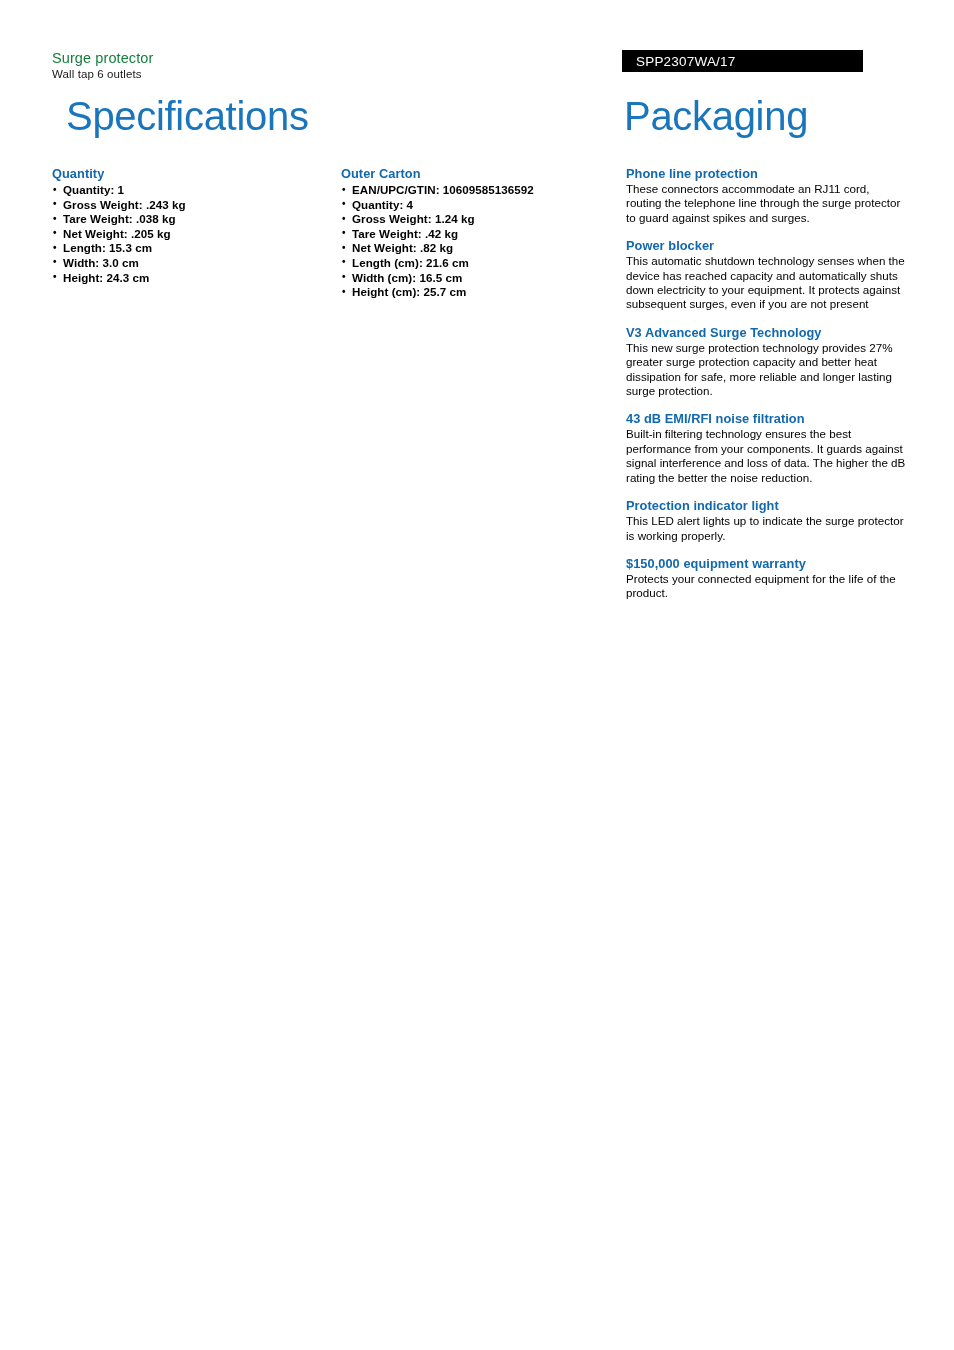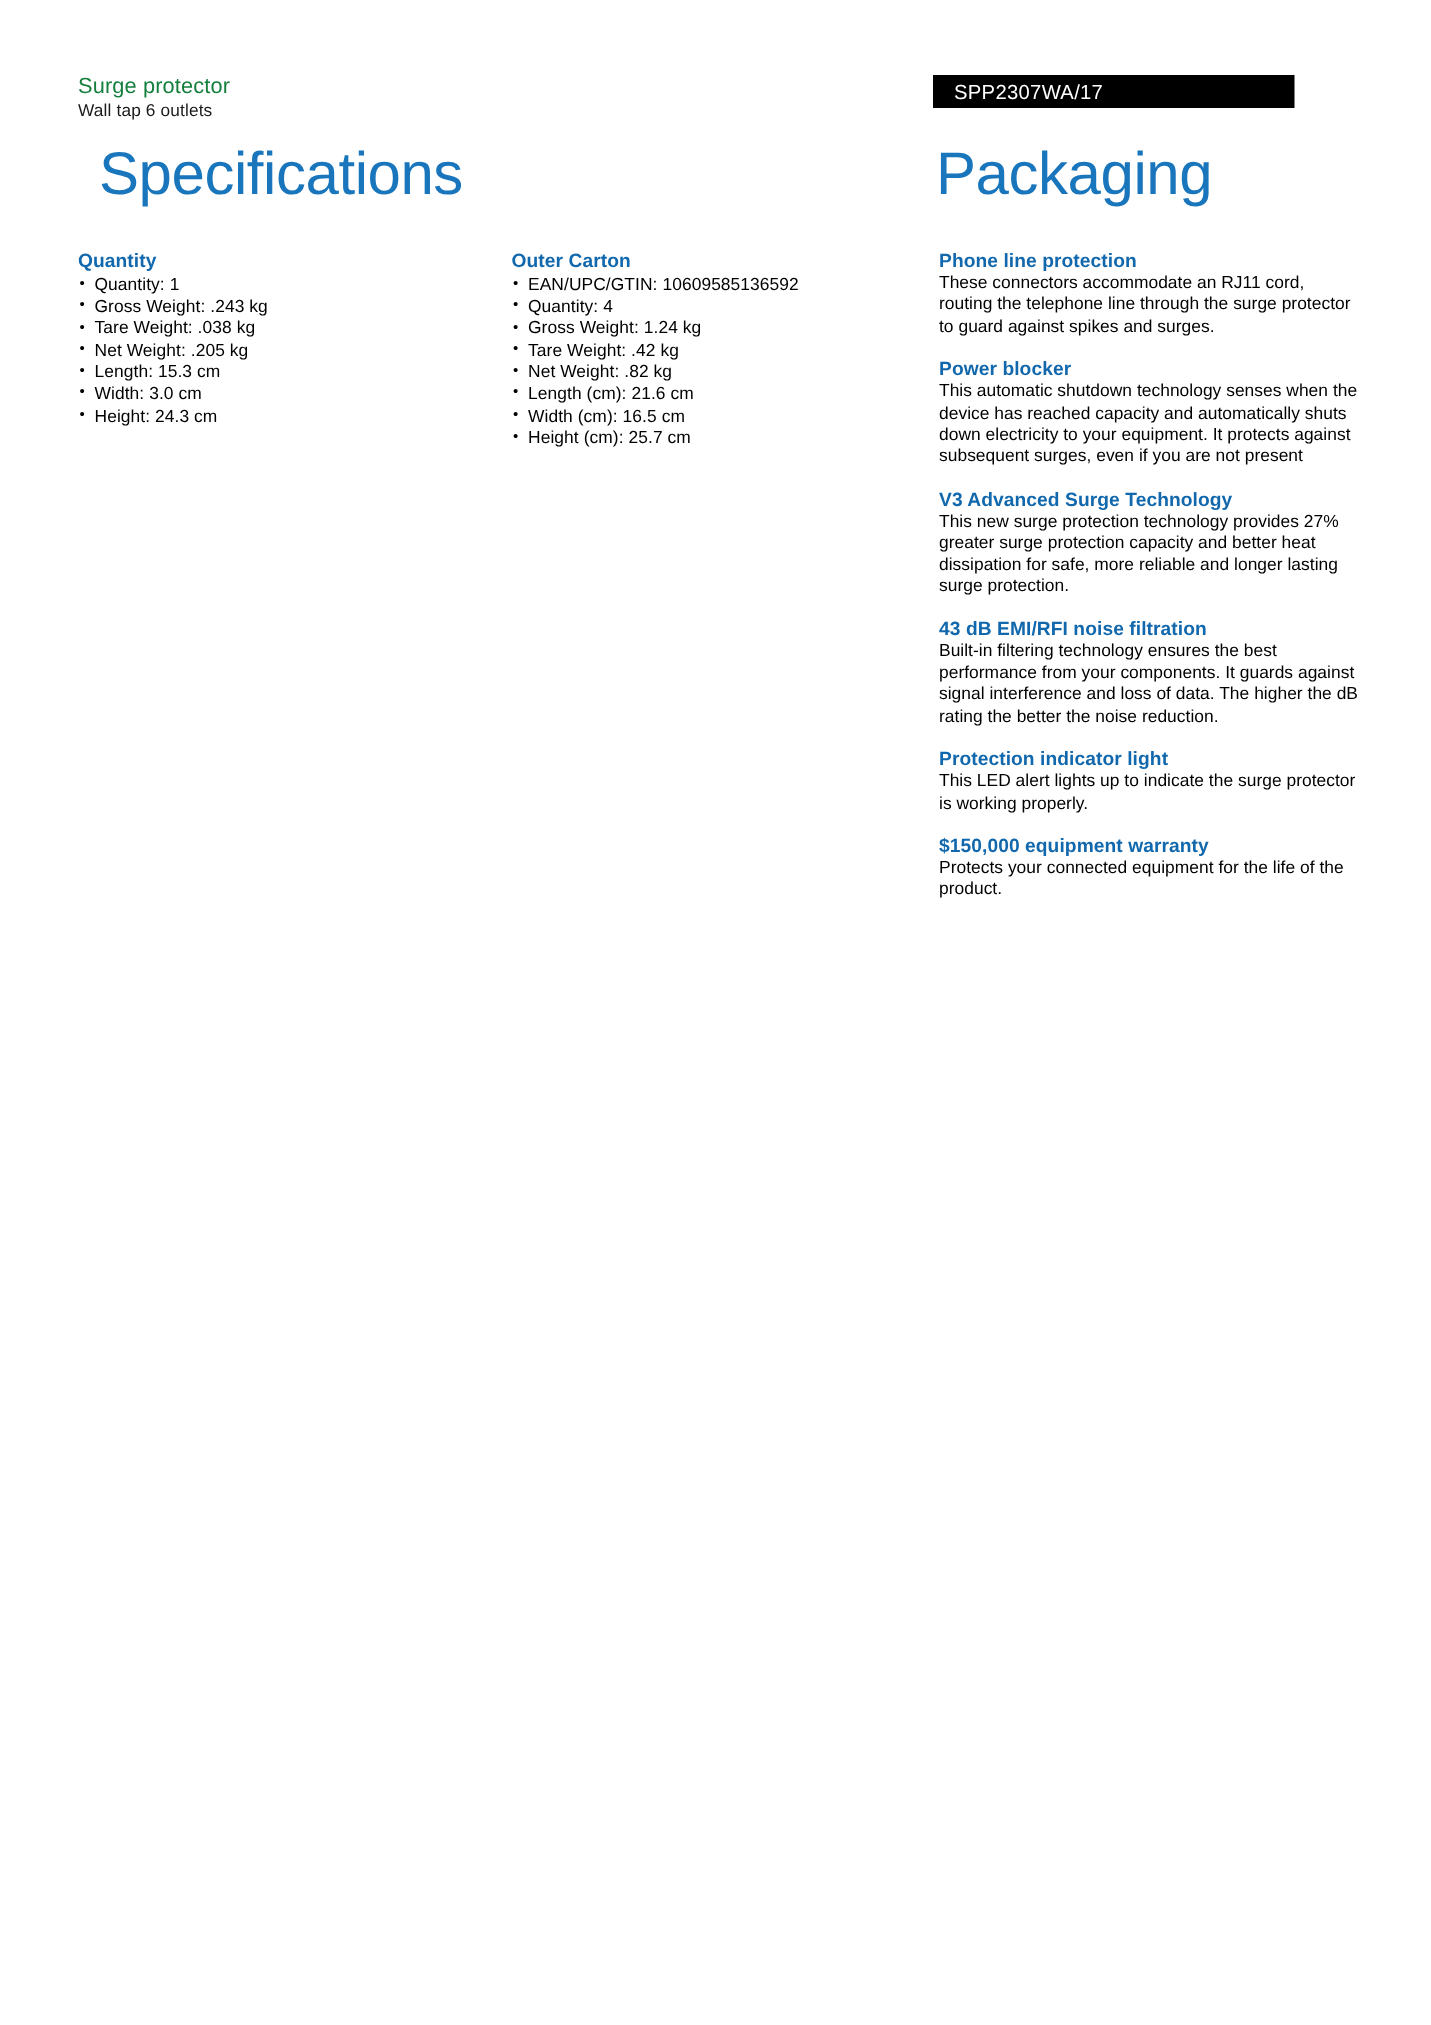--- a/index.html
+++ b/index.html
@@ -82,20 +82,21 @@
     font-weight: bold;
     line-height: 16px;
     margin-bottom: 1px;
     letter-spacing: .05px;
   }
 
   ul.spec-list {
     list-style: none;
     margin: 0;
     padding: 0;
+    font-weight: bold;
   }
   ul.spec-list li {
     font-size: 11.6px;
     line-height: 14.6px;
     color: #000000;
     padding-left: 11px;
     position: relative;
     letter-spacing: .05px;
   }
   ul.spec-list li::before {

